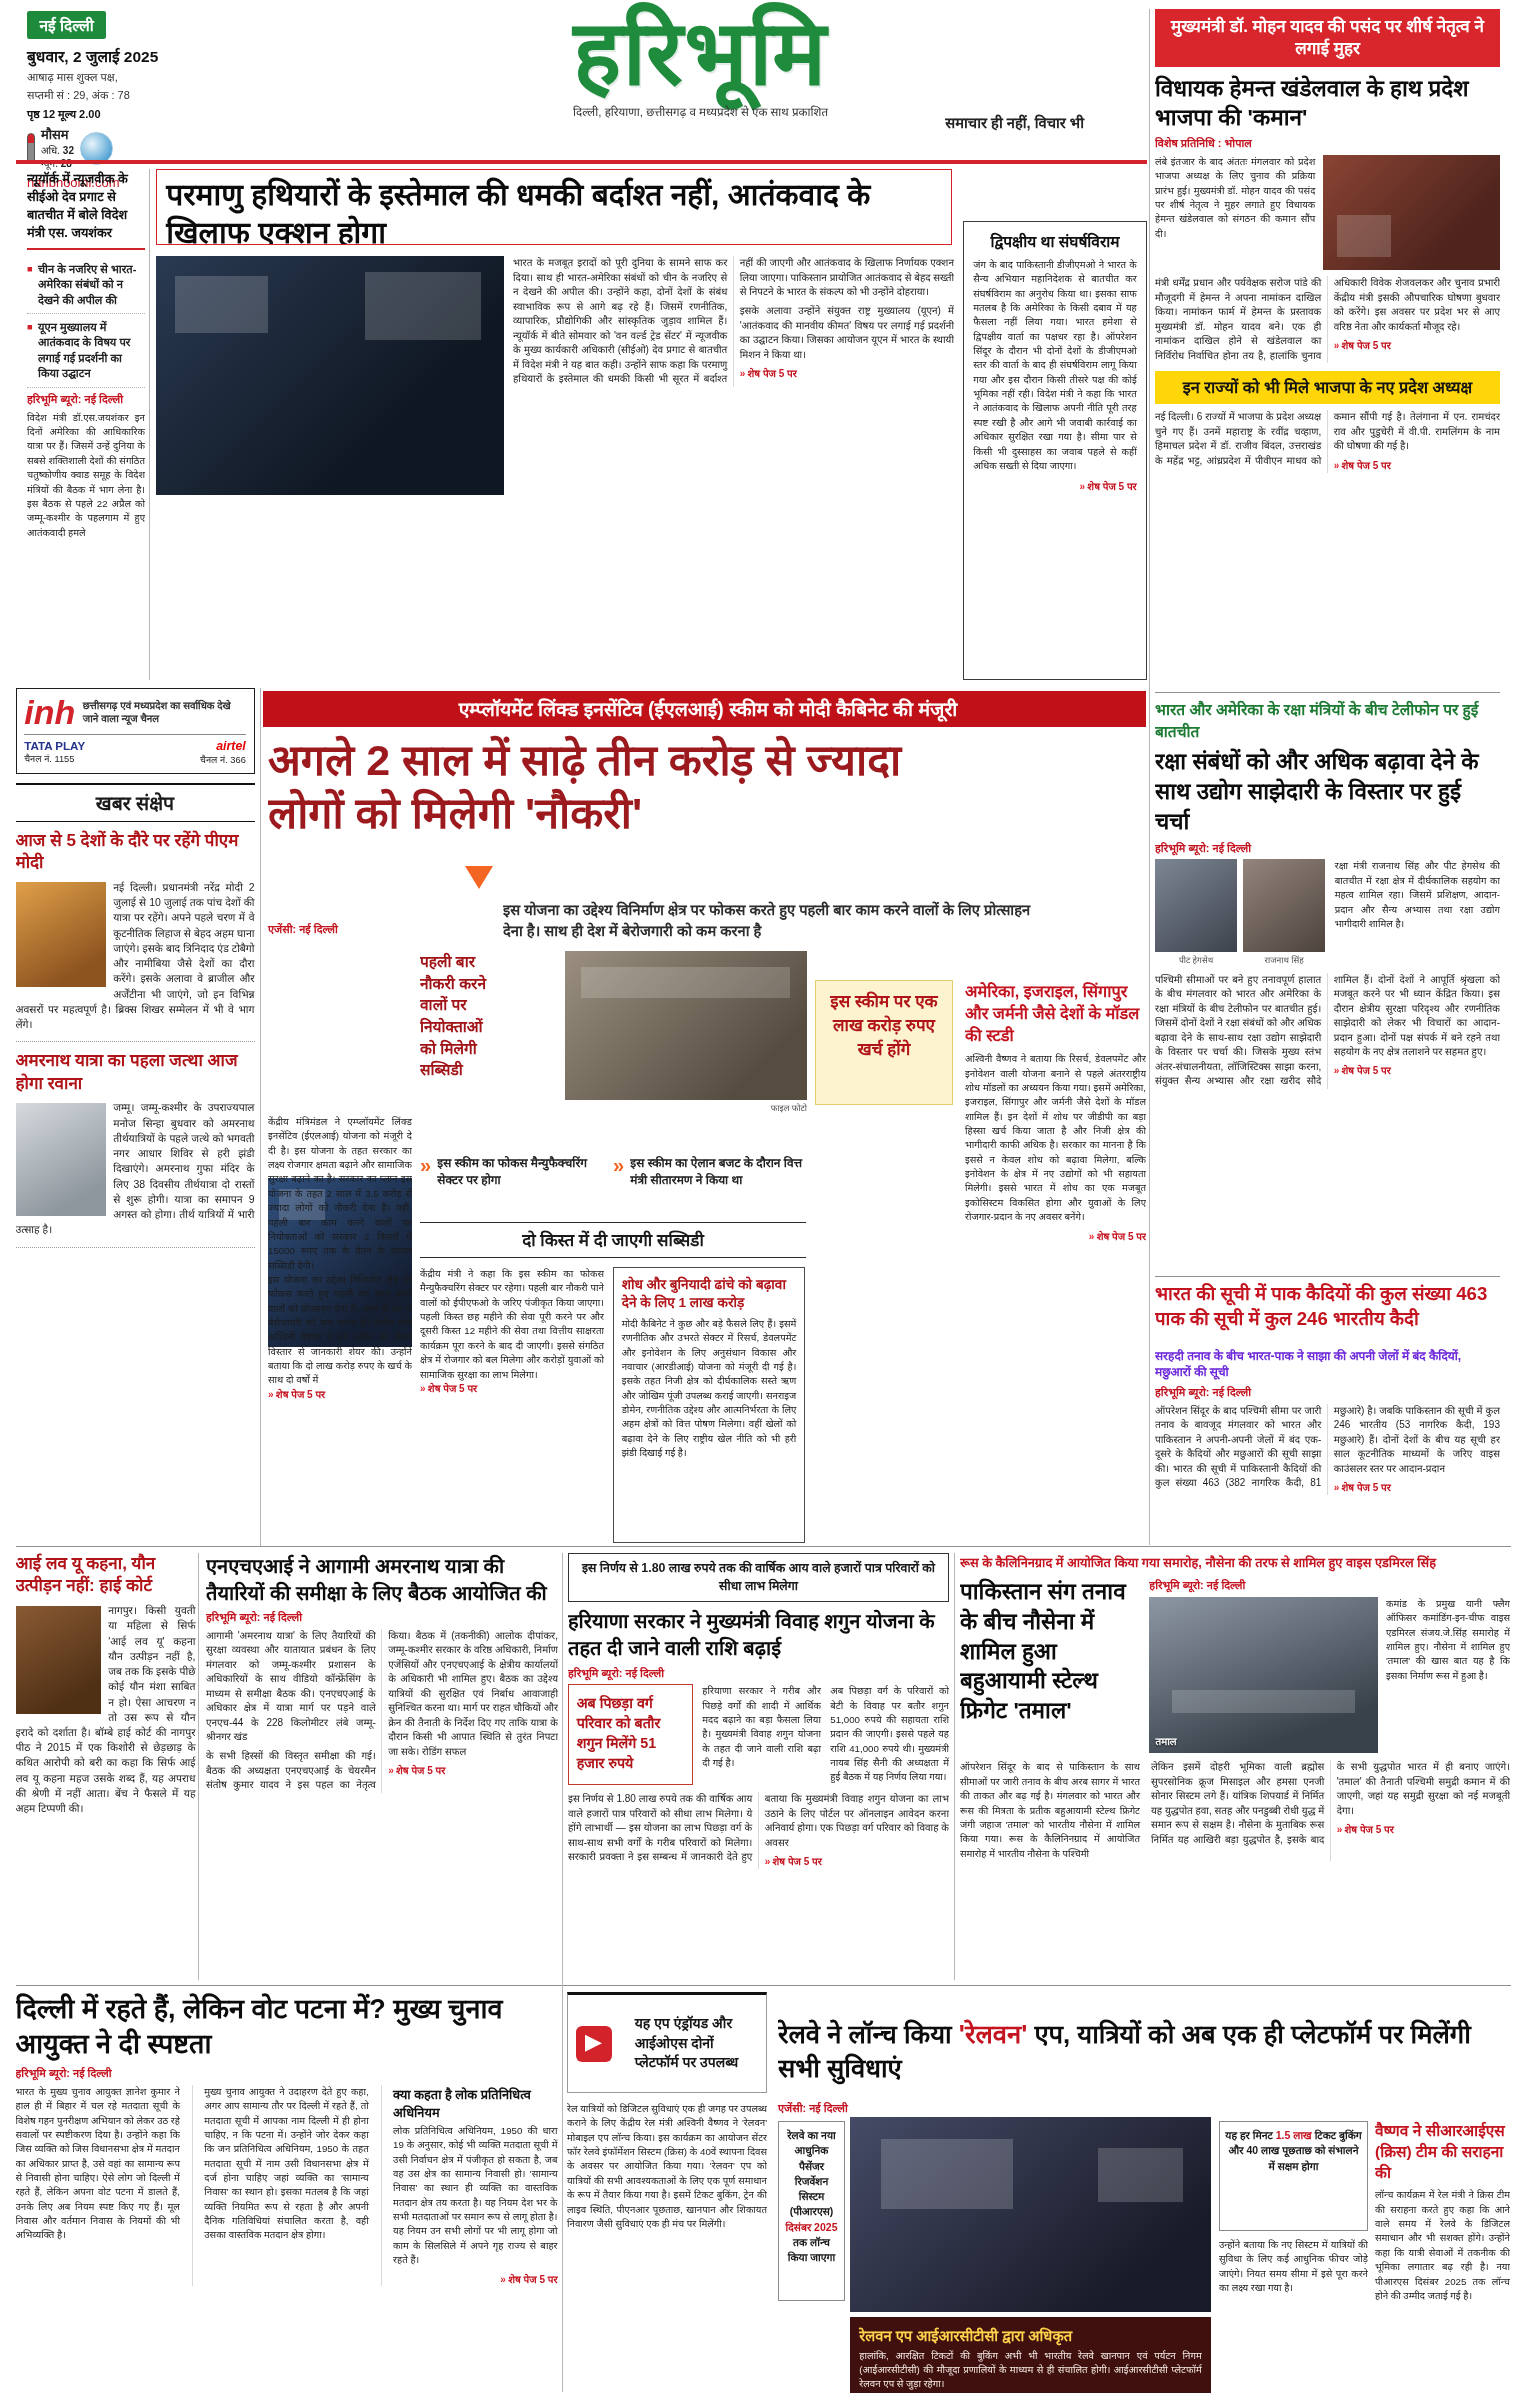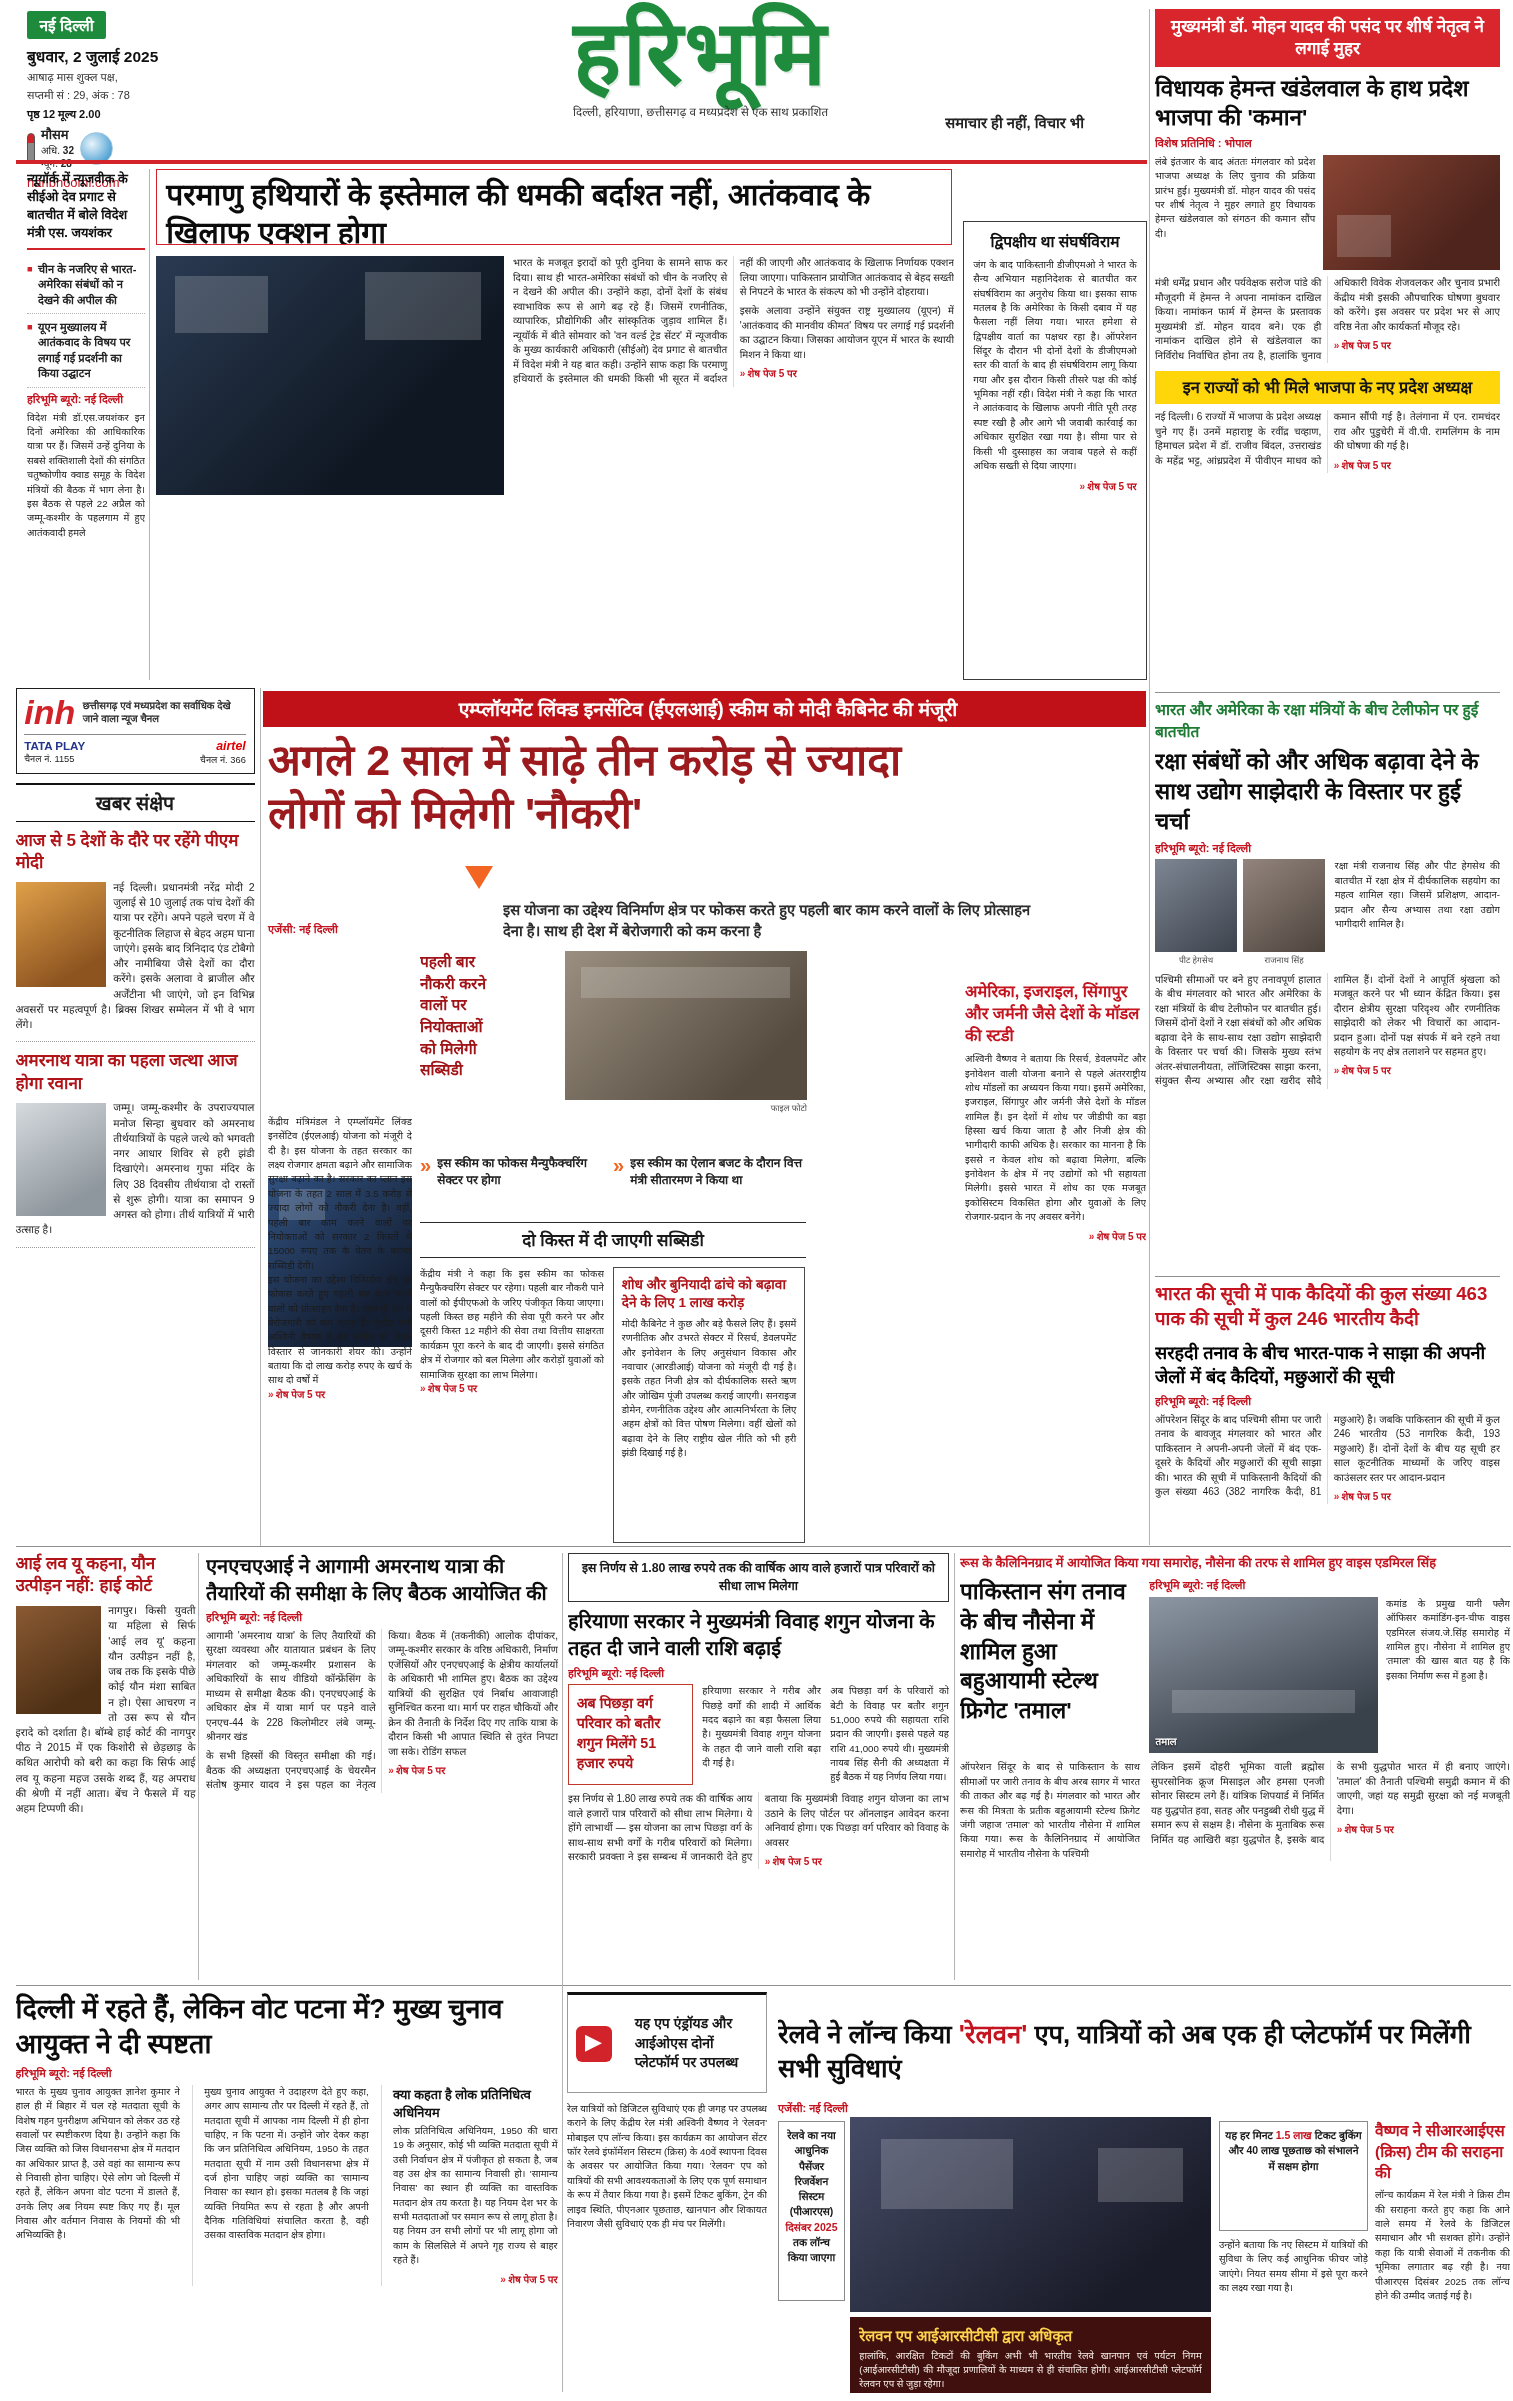--- a/index.html
+++ b/index.html
@@ -70,21 +70,21 @@
   .pointrow .pt { font-size:12px; font-weight:bold; line-height:1.4; color:#222; }
   .midhead { text-align:center; font-weight:bold; font-size:17px; border-top:1.5px solid #2a2a2a; border-bottom:1.5px solid #2a2a2a; padding:5.4px 0; }
   .research-box { border:1.5px solid #4a4a4a; padding:7.7px; }
   .research-title { color:#b01418; font-weight:bold; font-size:13.6px; line-height:1.35; margin-bottom:4.6px; }
   .tri { width:0; height:0; border-left:14.7px solid transparent; border-right:14.7px solid transparent; border-top:23px solid #f26522; }
 
   
   .def-kicker { font-size:15.5px; line-height:1.4; }
   .def-headline { font-size:22.5px; font-weight:bold; line-height:1.33; margin-top:4.6px; color:#0c0c0c; }
   .pr-stat { color:#c41420; font-weight:bold; font-size:18.6px; line-height:1.32; }
-  .pr-headline { font-size:18px; font-weight:bold; line-height:1.33; margin-top:11px; color:#000000; }
+  .pr-headline { font-size:12px; font-weight:bold; line-height:1.33; margin-top:18px; color:#6d28d9; }
 
   
   .inh-box { border:1.5px solid #1d1d1d; padding:6.2px 7.7px; }
   .inh-top { display:flex; gap:7.7px; align-items:center; border-bottom:0.8px solid #8a8a8a; padding-bottom:4.6px; }
   .inh-logo { font-size:34px; font-weight:bold; font-style:italic; color:#d2232a; line-height:1; }
   .inh-tag { font-size:10px; font-weight:bold; color:#333; line-height:1.35; }
   .inh-bottom { display:flex; justify-content:space-between; padding-top:4.6px; }
   .ch-name-tata { font-weight:bold; color:#24348c; font-size:11.6px; }
   .ch-name-airtel { font-weight:bold; color:#e40000; font-size:12.4px; font-style:italic; }
   .ch-no { font-size:9.3px; color:#222; }
@@ -254,20 +254,21 @@
 
   <div class="abs sidenote story" style="left:420px;top:951px;width:77px;height:156px;">पहली बार नौकरी करने वालों पर नियोक्ताओं को मिलेगी सब्सिडी</div>
 
   <div class="abs" style="left:565px;top:951px;width:242px;">
     <div class="photo" style="width:242px;height:149px;background:linear-gradient(135deg,#9a8f80,#564c40 80%);">
       <span class="screen" style="left:15.5px;top:15.5px;width:209px;height:31px;"></span>
     </div>
     <div class="caption">फाइल फोटो</div>
   </div>
 
+  <div class="abs costbox story" style="left:815px;top:980px;width:138px;height:125px;">इस स्कीम पर एक लाख करोड़ रुपए खर्च होंगे</div>
 
   <div class="abs story" style="left:965px;top:980px;width:181px;height:562px;">
     <div class="kicker-red" style="font-size:16.3px;line-height:1.35;">अमेरिका, इजराइल, सिंगापुर और जर्मनी जैसे देशों के मॉडल की स्टडी</div>
     <div class="small-body" style="margin-top:6.2px;">अश्विनी वैष्णव ने बताया कि रिसर्च, डेवलपमेंट और इनोवेशन वाली योजना बनाने से पहले अंतरराष्ट्रीय शोध मॉडलों का अध्ययन किया गया। इसमें अमेरिका, इजराइल, सिंगापुर और जर्मनी जैसे देशों के मॉडल शामिल हैं। इन देशों में शोध पर जीडीपी का बड़ा हिस्सा खर्च किया जाता है और निजी क्षेत्र की भागीदारी काफी अधिक है। सरकार का मानना है कि इससे न केवल शोध को बढ़ावा मिलेगा, बल्कि इनोवेशन के क्षेत्र में नए उद्योगों को भी सहायता मिलेगी। इससे भारत में शोध का एक मजबूत इकोसिस्टम विकसित होगा और युवाओं के लिए रोजगार-प्रदान के नए अवसर बनेंगे।</div>
     <div style="margin-top:4.6px;text-align:right;"><span class="more"><span class="ar">»</span><span>शेष पेज 5 पर</span></span></div>
   </div>
 
   <div class="abs pointrow story" style="left:420px;top:1155px;width:184px;height:60px;">
     <span class="ar">»</span>
     <span class="pt">इस स्कीम का फोकस मैन्युफैक्चरिंग सेक्टर पर होगा</span>

